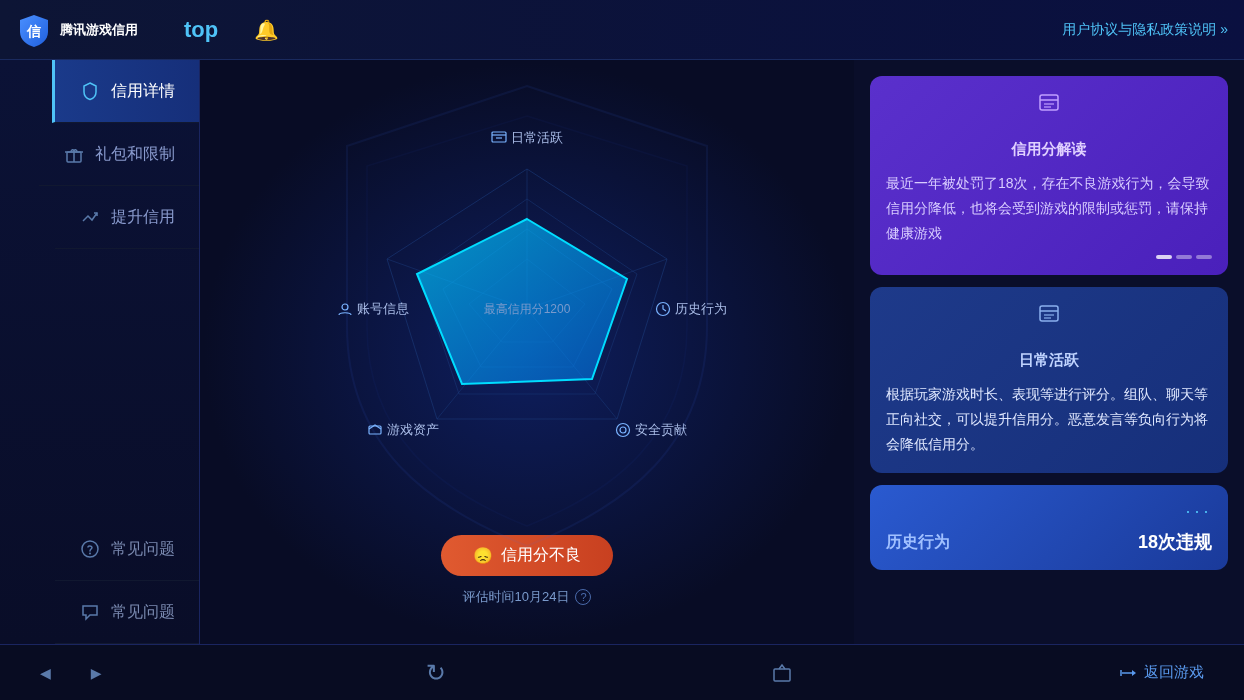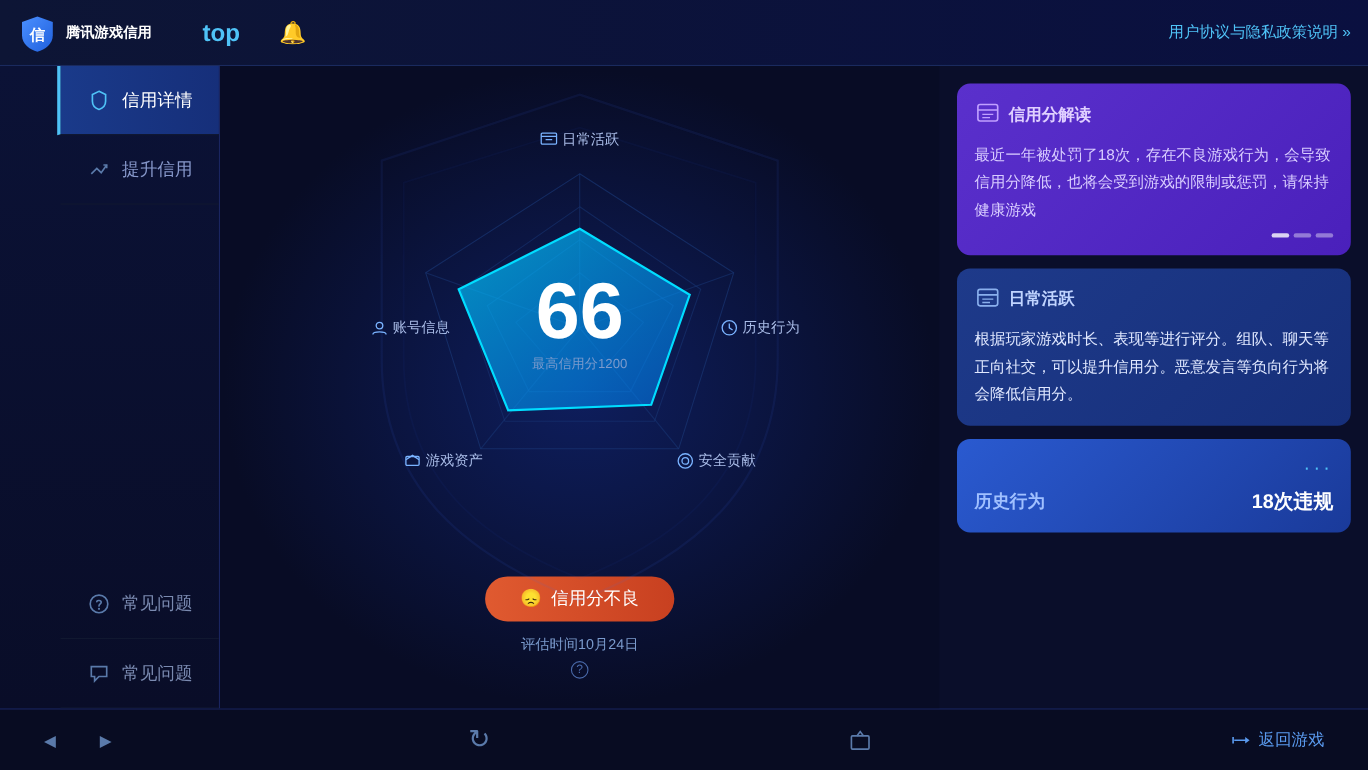--- a/index.html
+++ b/index.html
@@ -185,21 +185,20 @@
       gap: 8px;
     }
 
     .eval-time {
       color: #7a9acc;
       font-size: 13px;
       margin-top: 12px;
       display: flex;
       align-items: center;
       gap: 6px;
-      flex-direction: column;
     }
     .eval-time-q {
       width: 16px;
       height: 16px;
       border-radius: 50%;
       border: 1px solid #4a6aaa;
       color: #4a6aaa;
       font-size: 11px;
       display: inline-flex;
       align-items: center;
@@ -227,22 +226,23 @@
     }
     .card-blue {
       background: linear-gradient(135deg, #1e3a8a 0%, #162f7a 100%);
     }
     .card-highlight {
       background: linear-gradient(135deg, #2a5ad0 0%, #1a3a9a 100%);
     }
     .card-header {
       display: flex;
       align-items: center;
-      gap: 7px;
+      gap: 24px;
       margin-bottom: 12px;
+      flex-direction: column;
     }
     .card-icon {
       width: 24px;
       height: 24px;
       color: #aac0ff;
     }
     .card-title {
       font-size: 15px;
       font-weight: bold;
     }
@@ -338,20 +338,32 @@
       <div class="sidebar-item-icon">
         <svg width="20" height="20" viewBox="0 0 20 20" fill="none">
           <path d="M10 2 L16 5 L16 11 C16 15 13 17.5 10 18.5 C7 17.5 4 15 4 11 L4 5 Z" stroke="#4fc3f7" stroke-width="1.5" fill="none"></path>
         </svg>
       </div>
       <span>信用详情</span>
     </div>
     <div class="sidebar-item">
       <div class="sidebar-item-icon">
         <svg width="20" height="20" viewBox="0 0 20 20" fill="none">
+          <rect x="3" y="8" width="14" height="10" rx="1" stroke="#5a7aaa" stroke-width="1.5" fill="none"></rect>
+          <path d="M1 8 L19 8" stroke="#5a7aaa" stroke-width="1.5"></path>
+          <path d="M10 8 L10 18" stroke="#5a7aaa" stroke-width="1.5"></path>
+          <path d="M7 8 C7 6 10 4 10 8" stroke="#5a7aaa" stroke-width="1.5" fill="none"></path>
+          <path d="M13 8 C13 6 10 4 10 8" stroke="#5a7aaa" stroke-width="1.5" fill="none"></path>
+        </svg>
+      </div>
+      <span>礼包和限制</span>
+    </div>
+    <div class="sidebar-item">
+      <div class="sidebar-item-icon">
+        <svg width="20" height="20" viewBox="0 0 20 20" fill="none">
           <polyline points="3,14 8,9 12,13 17,6" stroke="#5a7aaa" stroke-width="1.5" fill="none"></polyline>
           <polyline points="14,6 17,6 17,9" stroke="#5a7aaa" stroke-width="1.5" fill="none"></polyline>
         </svg>
       </div>
       <span>提升信用</span>
     </div>
     <div class="sidebar-bottom">
       <div class="sidebar-item">
         <div class="sidebar-item-icon">
           <svg width="20" height="20" viewBox="0 0 20 20" fill="none">
@@ -434,21 +446,20 @@
       </div>
       <div class="radar-label radar-label-left">
         <svg width="16" height="16" viewBox="0 0 16 16">
             <circle cx="8" cy="6" r="3" fill="none" stroke="#7ab3ff" stroke-width="1.2"></circle>
             <path d="M2 14 C2 11 14 11 14 14" fill="none" stroke="#7ab3ff" stroke-width="1.2"></path>
           </svg>
         <span>账号信息</span>
       </div>
 
       <div class="score-center">
-        <div class="score-number">66</div>
         <div class="score-max">最高信用分1200</div>
       </div>
     </div>
 
     <div class="status-badge">
       <span>😞</span>
       <span>信用分不良</span>
     </div>
 
     <div class="eval-time">

